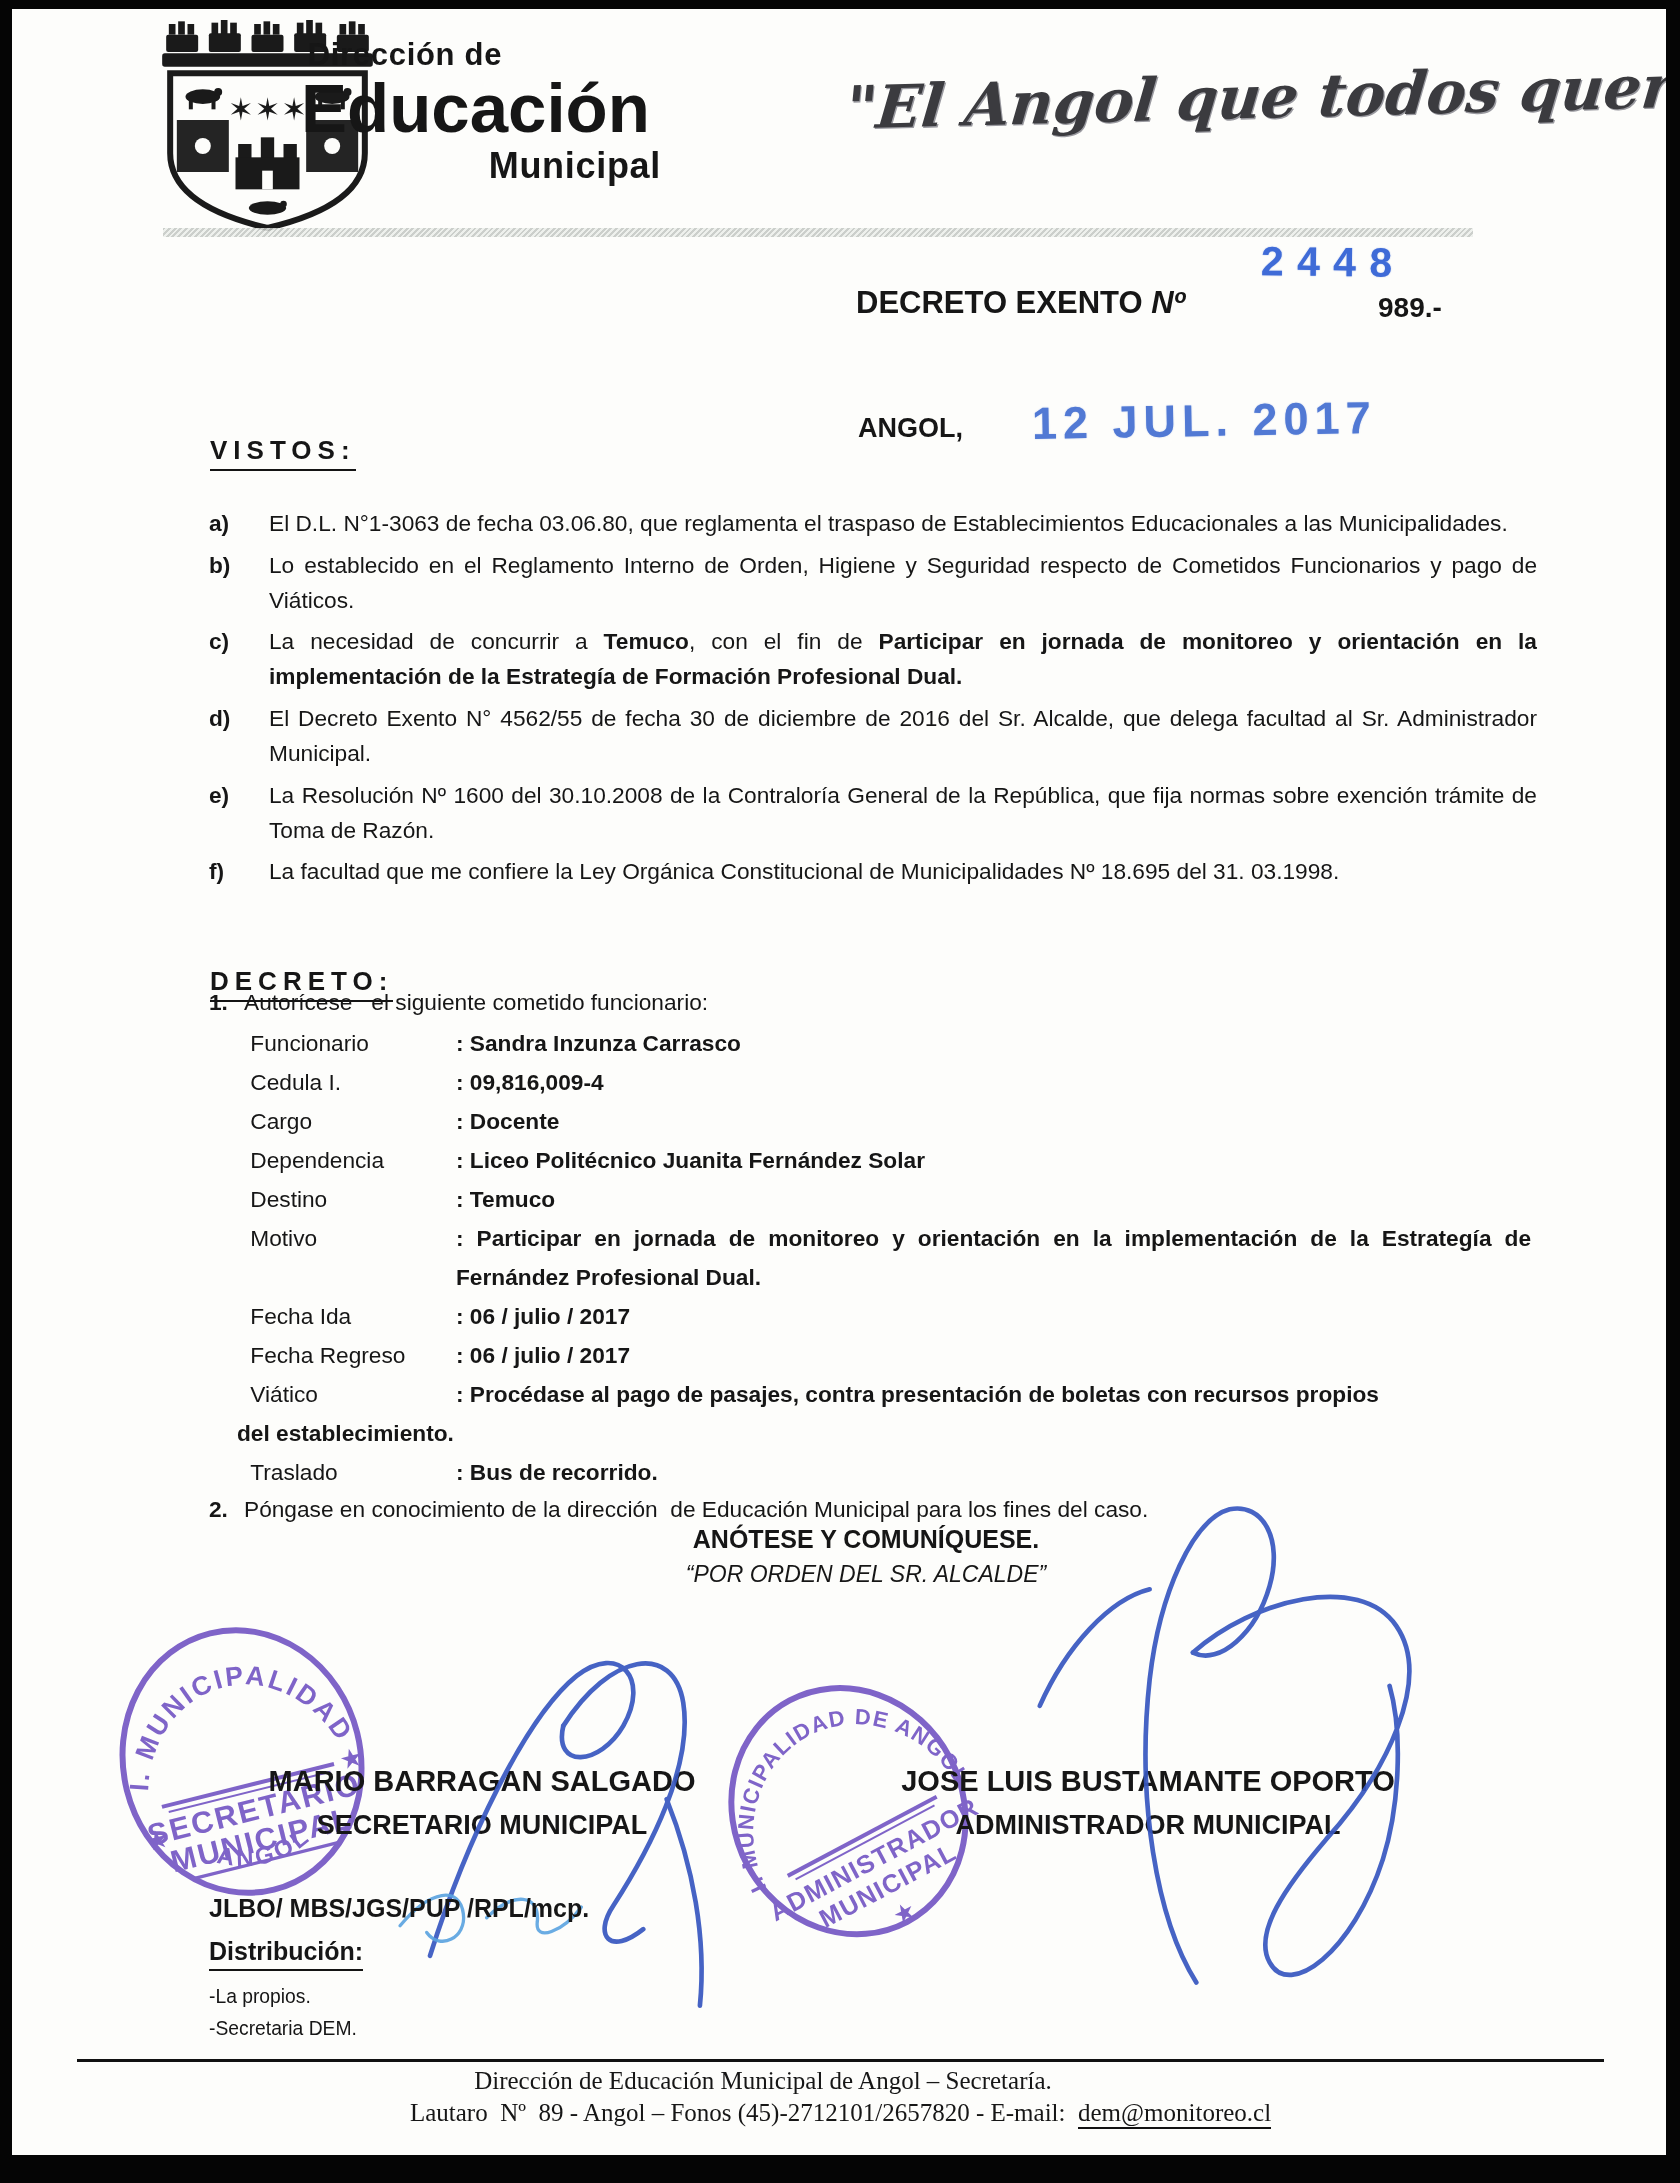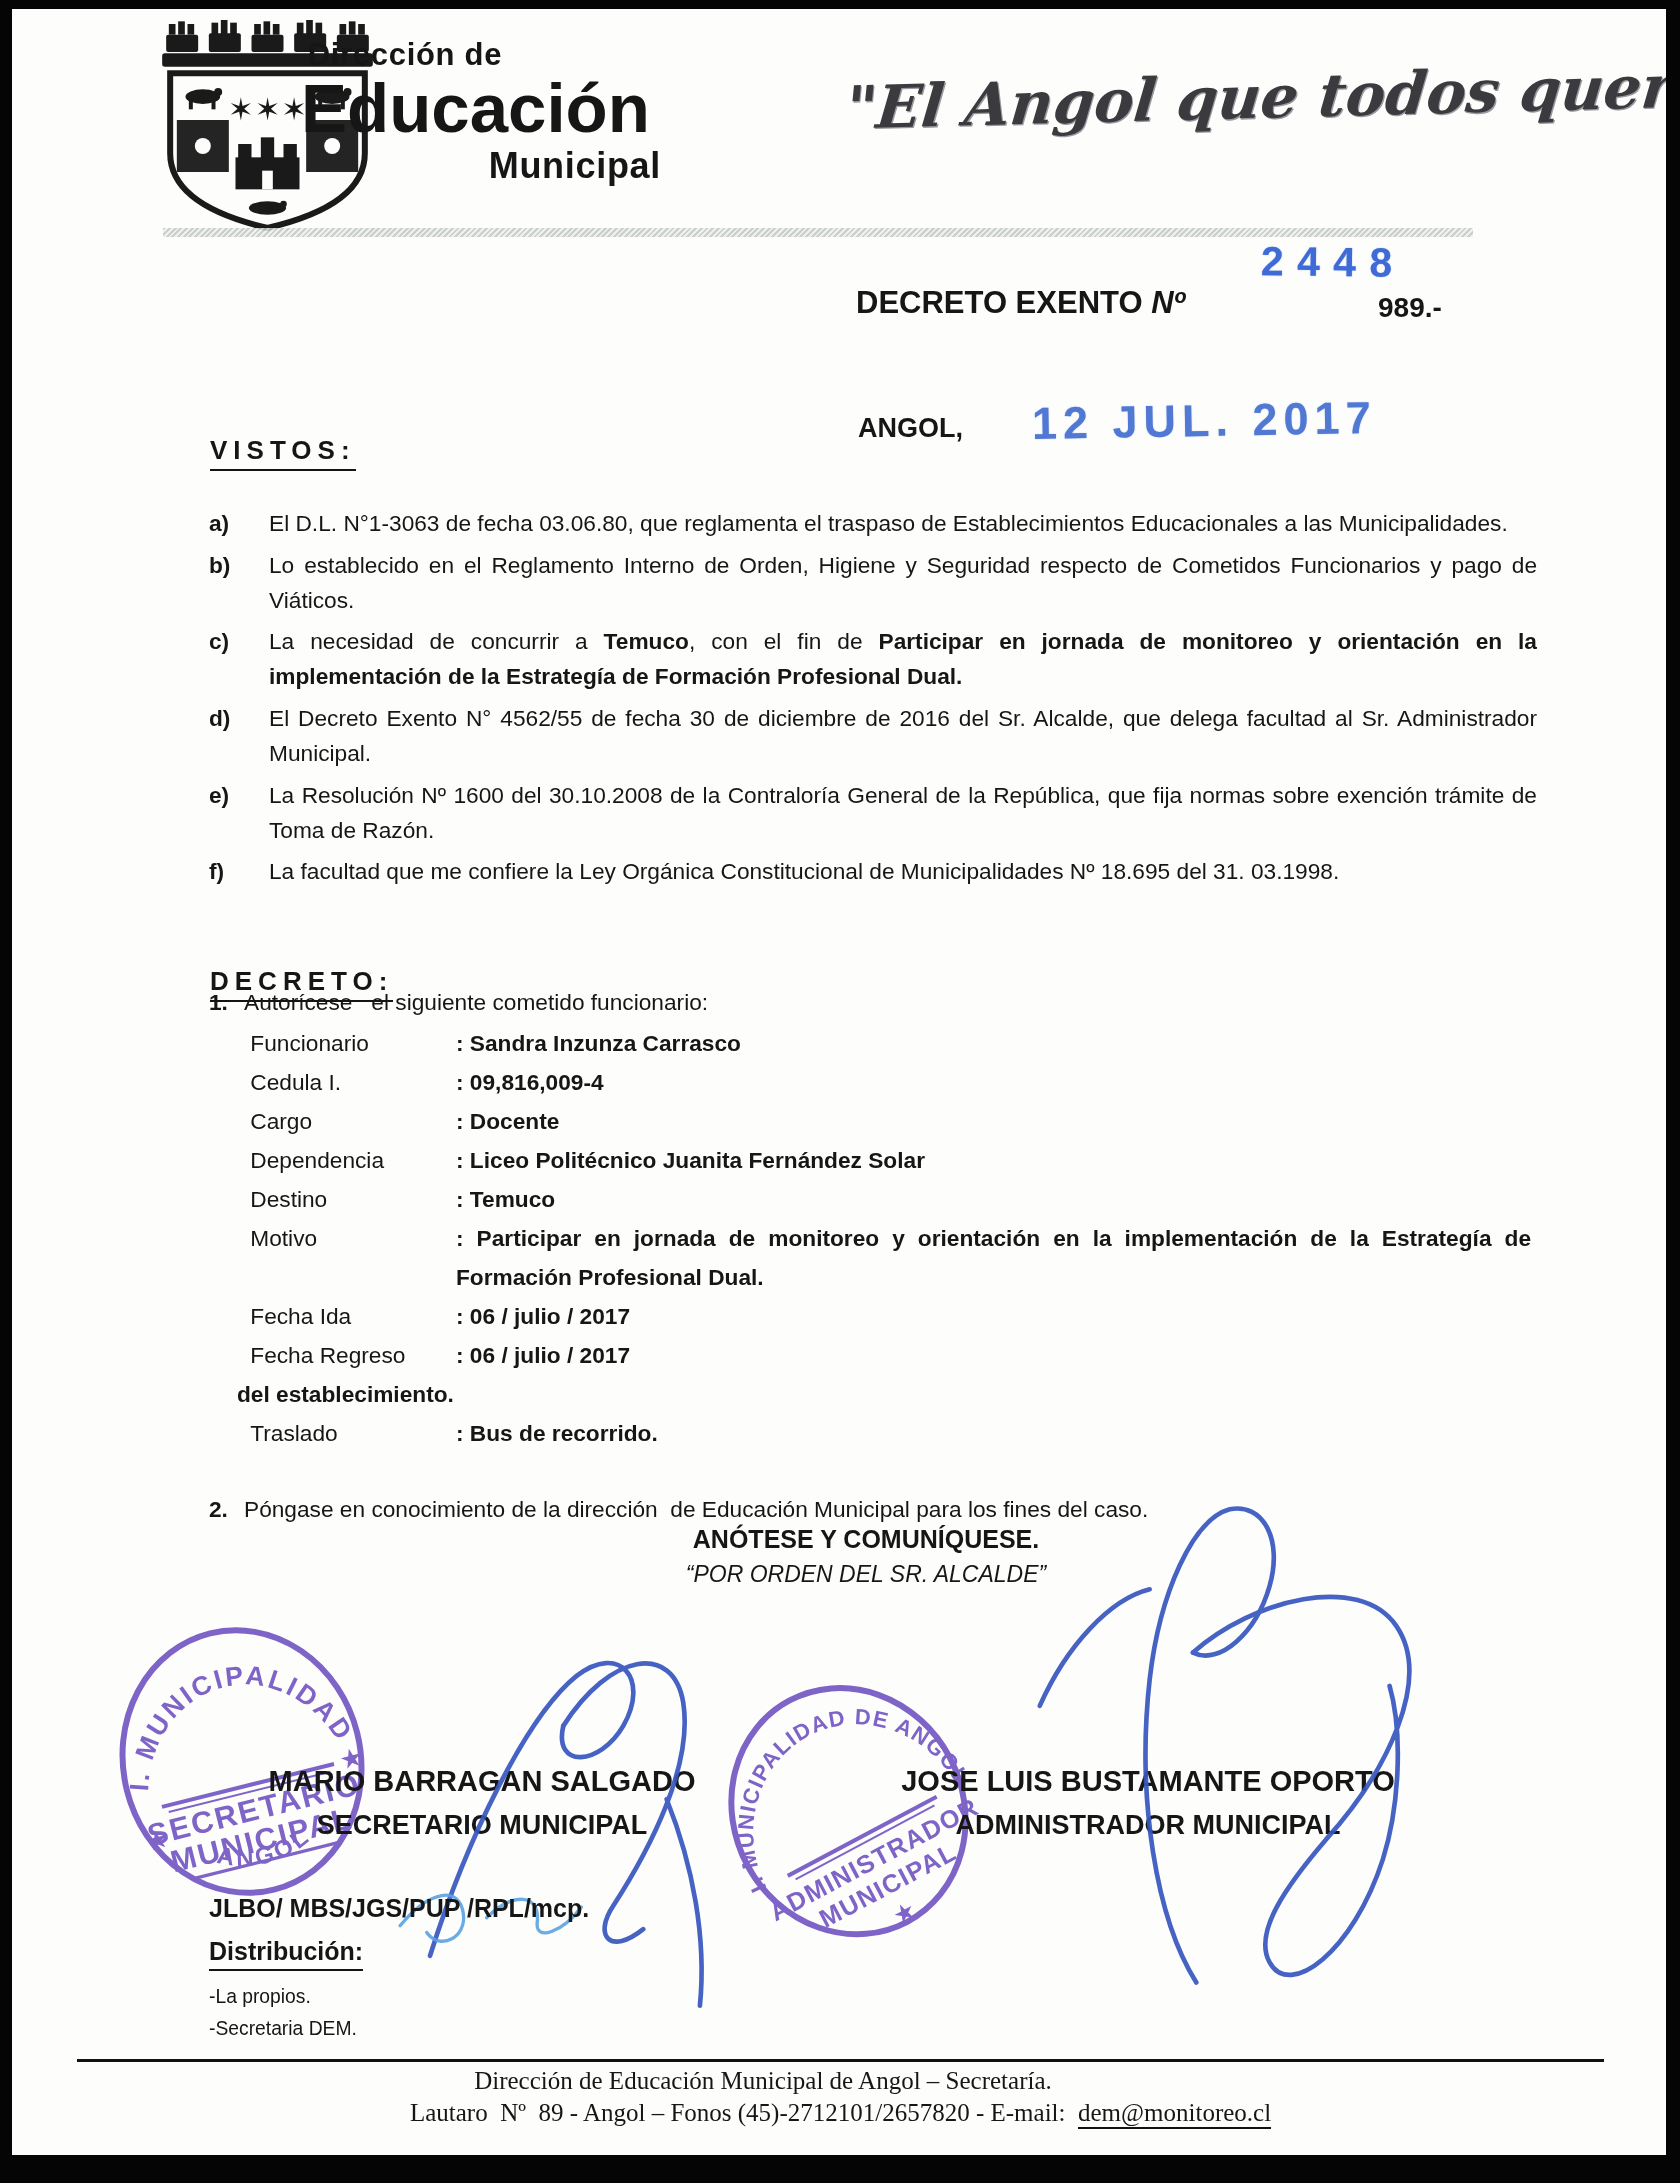--- a/index.html
+++ b/index.html
@@ -242,29 +242,33 @@
       <div class="field-row">
         <div class="f-label">Dependencia</div>
         <div class="f-value">: Liceo Politécnico Juanita Fernández Solar</div>
       </div>
       <div class="field-row">
         <div class="f-label">Destino</div>
         <div class="f-value">: Temuco</div>
       </div>
       <div class="field-row">
         <div class="f-label">Motivo</div>
-        <div class="f-value justify">: Participar en jornada de monitoreo y orientación en la implementación de la Estrategía de Formación Profesional Dual.</div>
+        <div class="f-value justify">: Participar en jornada de monitoreo y orientación en la implementación de la Estrategía de Fernández Profesional Dual.</div>
       </div>
       <div class="field-row">
         <div class="f-label">Fecha Ida</div>
         <div class="f-value">: 06 / julio / 2017</div>
       </div>
       <div class="field-row">
         <div class="f-label">Fecha Regreso</div>
         <div class="f-value">: 06 / julio / 2017</div>
+      </div>
+      <div class="field-row">
+        <div class="f-label">Viático</div>
+        <div class="f-value justify">: Procédase al pago de pasajes, contra presentación de boletas con recursos propios</div>
       </div>
       <div class="f-cont">del establecimiento.</div>
       <div class="field-row">
         <div class="f-label">Traslado</div>
         <div class="f-value">: Bus de recorrido.</div>
       </div>
     </div>
 
   <div class="num-item" id="item2">
     <div class="n">2.</div>

